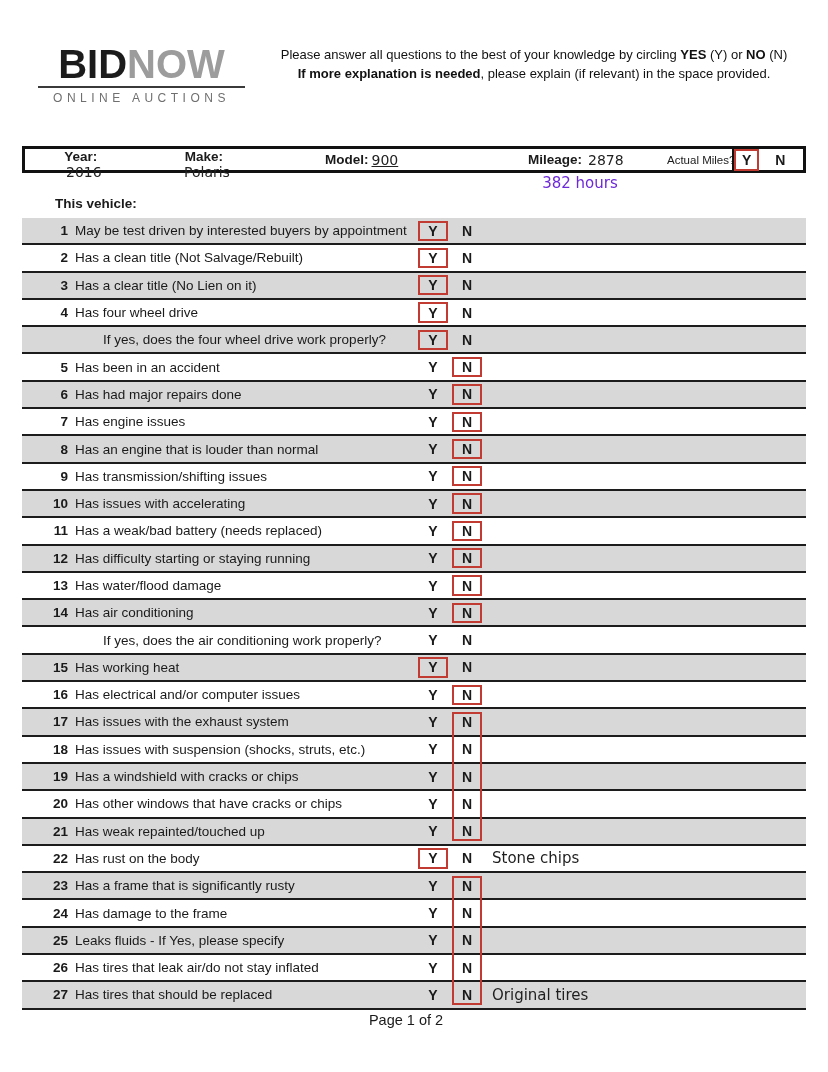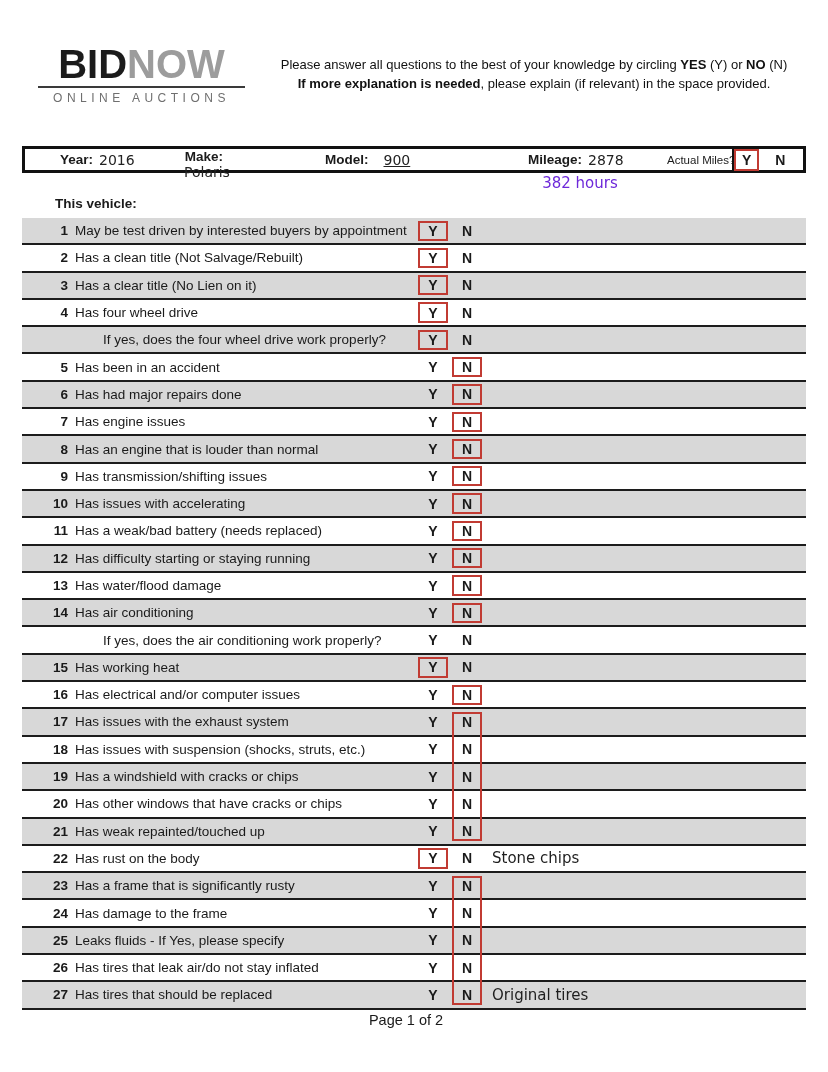--- a/index.html
+++ b/index.html
@@ -23,31 +23,31 @@
   .logo-bid{color:#1b1b1b;}
   .logo-now{color:#9c9c9c;}
   .logo-rule{height:2px;background:#3a3a3a;margin:2px 4px 3px 4px;}
   .logo-tagline{font-size:12px;letter-spacing:4.5px;color:#6f6f6f;font-weight:500;}
   
   .title-block{position:absolute;left:252px;right:12px;top:44px;text-align:center;}
   .doc-title{
     display:inline-block;font-size:27px;font-weight:700;
     border-bottom:3px solid #111;padding:0 4px 2px 4px;letter-spacing:0.2px;
   }
-  .subtitle{font-size:13px;line-height:1.45;margin-top:12px;color:#111;}
+  .subtitle{font-size:13px;line-height:1.45;margin-top:2px;color:#111;}
   .subtitle b{font-weight:700;}
   
   .vehicle-box{
     position:absolute;left:22px;top:146px;width:784px;height:27px;
     border:3px solid #111;box-sizing:border-box;background:#fff;
   }
   .vb-item{position:absolute;top:0;height:21px;display:flex;align-items:center;font-size:13.5px;}
   .vb-item b{font-weight:700;}
   .fill{font-family:"DejaVu Sans", sans-serif;font-size:14px;color:#222;margin-left:6px;}
-  .vb-year{left:35px;} .vb-make{left:153px;flex-direction:column;} .vb-model{left:300px;} .vb-model .fill{margin-left:15px;text-decoration:underline;}
+  .vb-year{left:35px;flex-direction:column;} .vb-make{left:153px;flex-direction:column;} .vb-model{left:300px;} .vb-model .fill{margin-left:3px;text-decoration:underline;}
   .vb-mileage{left:503px;}
   .vb-actual{left:642px;font-size:11.5px;}
   .vb-yn{position:absolute;left:707px;top:0;height:21px;display:flex;align-items:center;}
   .vb-divider{width:2px;height:21px;background:#111;}
   .vb-letter{font-weight:700;font-size:14px;padding:1px 8px;display:inline-block;}
   .vb-letter.marked{border:2px solid var(--mark-red);padding:1px 6px;}
   .vb-letter.no{margin-left:8px;}
   .hours-line{
     position:absolute;left:505px;top:174px;width:150px;text-align:center;
     font-family:"DejaVu Sans", sans-serif;font-size:15px;color:#6d28d9;

